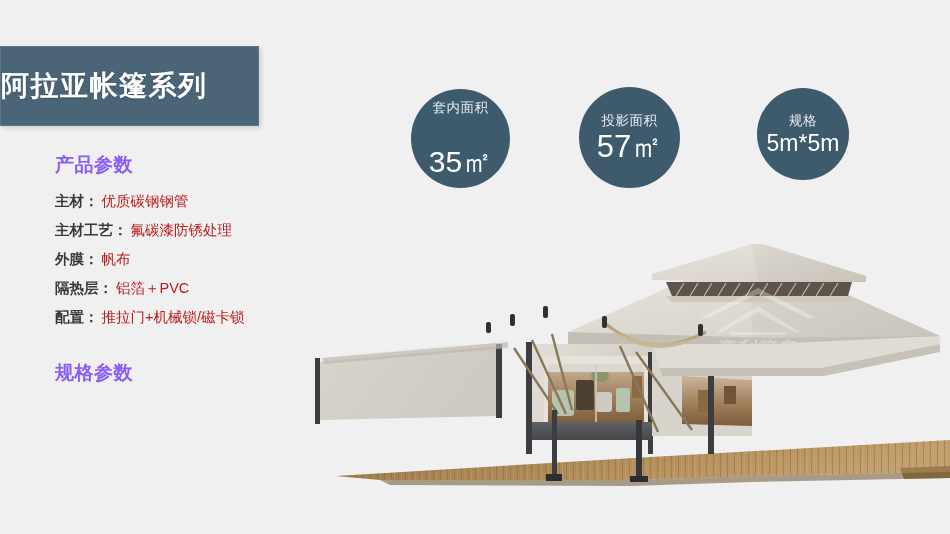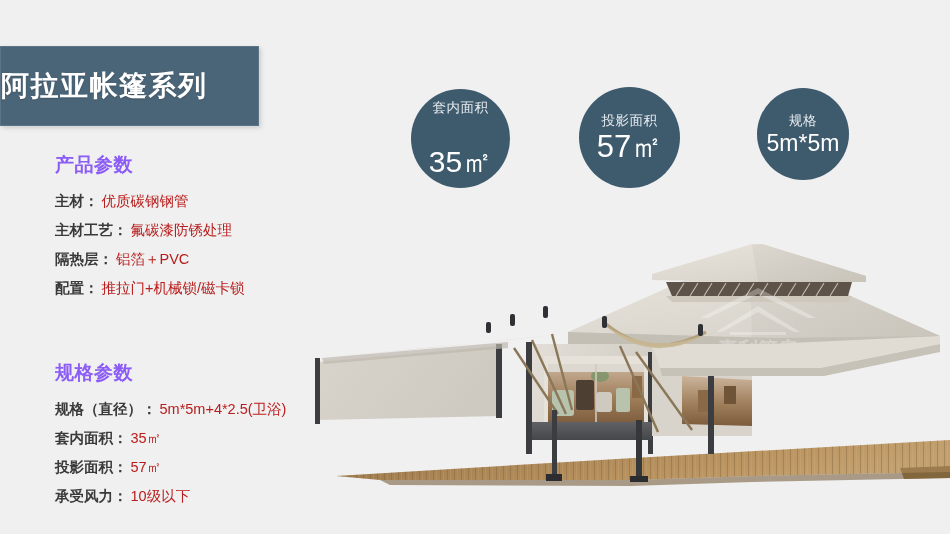--- a/index.html
+++ b/index.html
@@ -109,44 +109,33 @@
   <div class="spec-block" id="block-product">
     <div class="section-heading">产品参数</div>
     <div class="spec-rows">
       <div class="spec-row">
         <span class="k">主材：</span><span class="v">优质碳钢钢管</span>
       </div>
       <div class="spec-row">
         <span class="k">主材工艺：</span><span class="v">氟碳漆防锈处理</span>
       </div>
       <div class="spec-row">
+        <span class="k">外膜：</span><span class="v">帆布</span>
+      </div>
+      <div class="spec-row">
         <span class="k">隔热层：</span><span class="v">铝箔＋PVC</span>
       </div>
       <div class="spec-row">
         <span class="k">配置：</span><span class="v">推拉门+机械锁/磁卡锁</span>
       </div>
     </div>
   </div>
 
   <div class="spec-block" id="block-size">
     <div class="section-heading">规格参数</div>
-    <div class="spec-rows">
-      <div class="spec-row">
-        <span class="k">规格（直径）：</span><span class="v">5m*5m+4*2.5(卫浴)</span>
-      </div>
-      <div class="spec-row">
-        <span class="k">套内面积：</span><span class="v">35㎡</span>
-      </div>
-      <div class="spec-row">
-        <span class="k">投影面积：</span><span class="v">57㎡</span>
-      </div>
-      <div class="spec-row">
-        <span class="k">承受风力：</span><span class="v">10级以下</span>
-      </div>
-    </div>
   </div>
 
   <div class="circle" id="circle-1" style="background: rgb(62, 90, 109);">
     <span class="c-label">套内面积</span>
     <span class="c-value">35㎡</span>
   </div>
   <div class="circle" id="circle-2" style="background: rgb(62, 90, 109);">
     <span class="c-label">投影面积</span>
     <span class="c-value">57㎡</span>
   </div>

